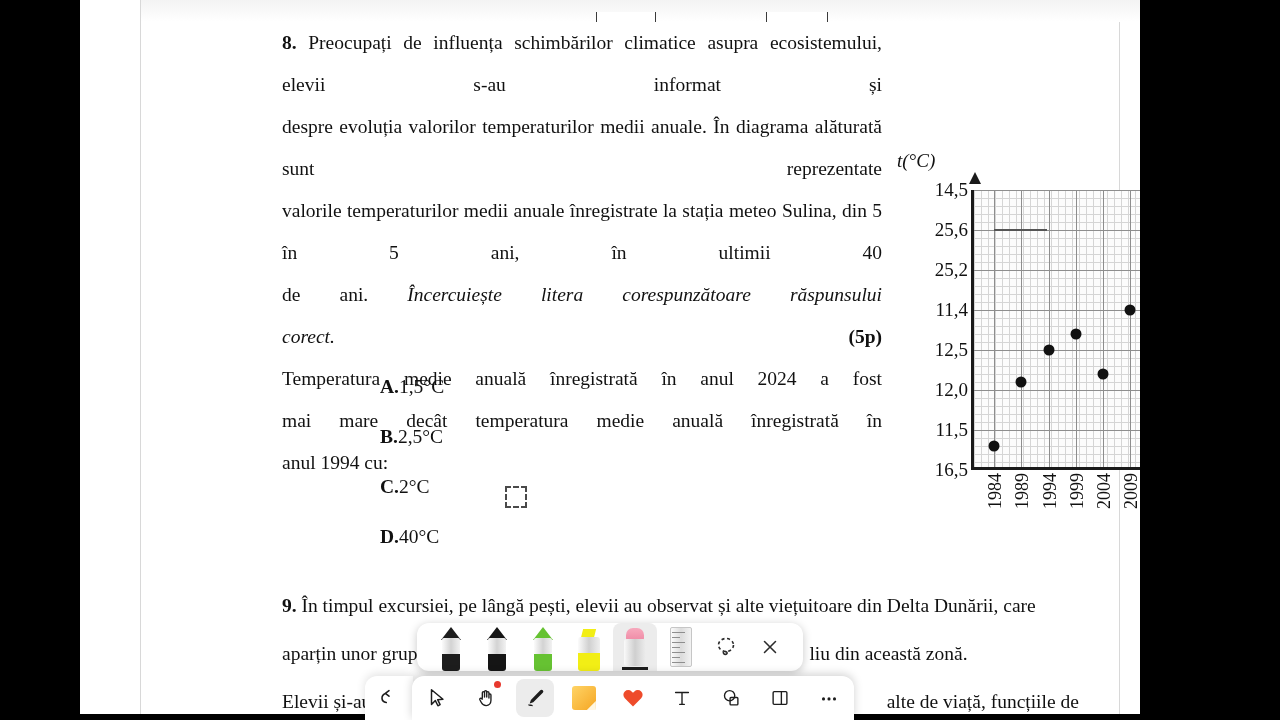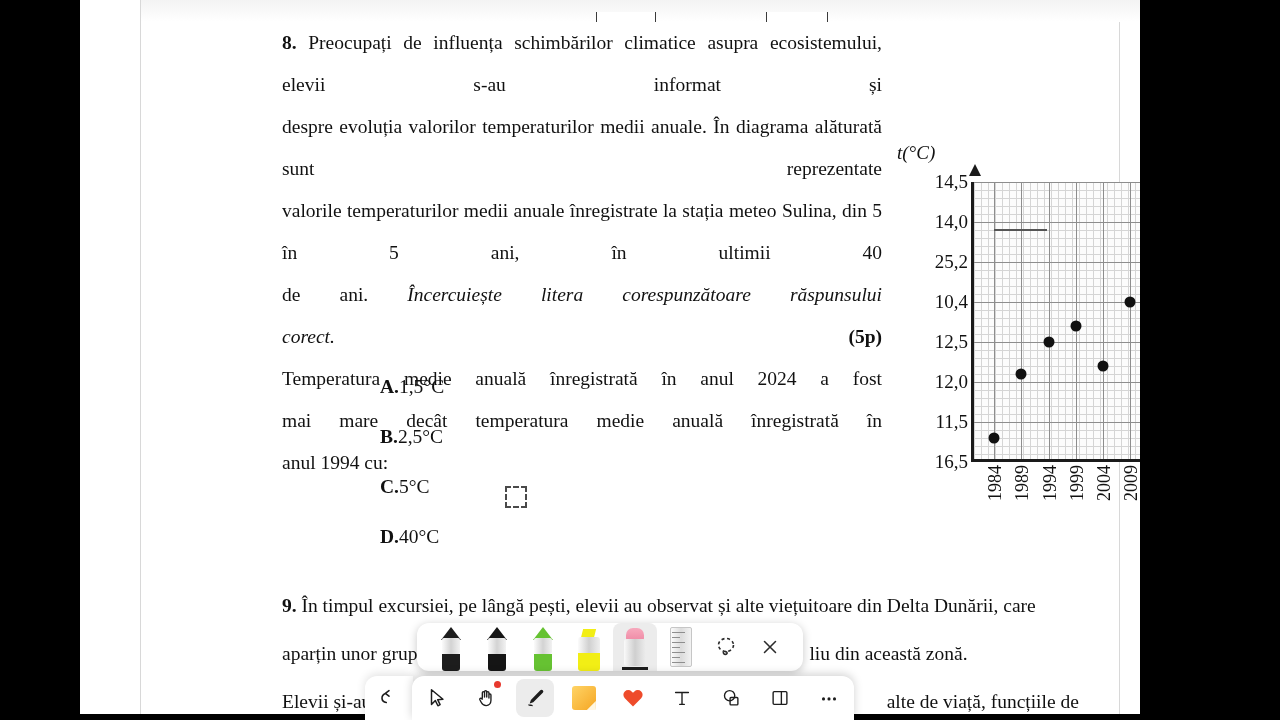--- a/index.html
+++ b/index.html
@@ -55,21 +55,21 @@
     font-size:19.5px; color:#111; line-height:48px;
     text-align:justify;
   }
 
   
   .options { position:absolute; left:239px; top:362px; width:300px; }
   .opt { font-size:19.5px; line-height:50px; color:#111; white-space:nowrap; }
   .opt .lt { font-weight:bold; }
 
   
-  .chart-wrap { position:absolute; left:752px; top:142px; width:380px; height:400px; }
+  .chart-wrap { position:absolute; left:752px; top:150px; width:380px; height:400px; }
   .ylabel-unit {
     position:absolute; left:4px; top:0px; font-size:19px; font-style:italic; color:#111;
     font-family:"Liberation Serif", serif;
   }
   .plot {
     position:absolute; left:78px; top:40px; width:252px; height:280px;
     background:#fcfcfc;
     border-left:3px solid #1a1a1a;
     border-bottom:3px solid #1a1a1a;
   }
@@ -251,21 +251,21 @@
       </div>
 
       <div class="options">
         <div class="opt">
           <span class="lt">A.</span><span>1,5°C</span>
         </div>
         <div class="opt">
           <span class="lt">B.</span><span>2,5°C</span>
         </div>
         <div class="opt">
-          <span class="lt">C.</span><span>5°C</span>
+          <span class="lt">C.</span><span>2°C</span>
         </div>
         <div class="opt">
           <span class="lt">D.</span><span>40°C</span>
         </div>
       </div>
 
       <div class="chart-wrap">
         <div class="ylabel-unit">
           <span>t(°C)</span>
         </div>
@@ -290,23 +290,23 @@
               <div class="grid-major-v" style="left: 128.71px;"></div>
               <div class="grid-major-v" style="left: 155.806px;"></div>
               <div class="grid-major-v" style="left: 182.903px;"></div>
               <div class="grid-major-v" style="left: 210px;"></div>
               <div class="grid-major-v" style="left: 237.097px;"></div>
               <div class="grid-major-h" style="top: 0px;"></div>
               <div class="grid-major-v" style="left: 252px;"></div>
             </div>
           <div id="yticks">
               <div class="ytick" style="top: 0px;">14,5</div>
-              <div class="ytick" style="top: 40px;">14,0</div>
+              <div class="ytick" style="top: 40px;">25,6</div>
               <div class="ytick" style="top: 80px;">25,2</div>
-              <div class="ytick" style="top: 120px;">10,4</div>
+              <div class="ytick" style="top: 120px;">11,4</div>
               <div class="ytick" style="top: 160px;">12,5</div>
               <div class="ytick" style="top: 200px;">12,0</div>
               <div class="ytick" style="top: 240px;">11,5</div>
               <div class="ytick" style="top: 280px;">16,5</div>
             </div>
           <div id="xticks">
               <div class="xtickpos" style="left: 11.3226px;">
                 <div class="xtick">1984</div>
               </div>
               <div class="xtickpos" style="left: 38.4194px;">

